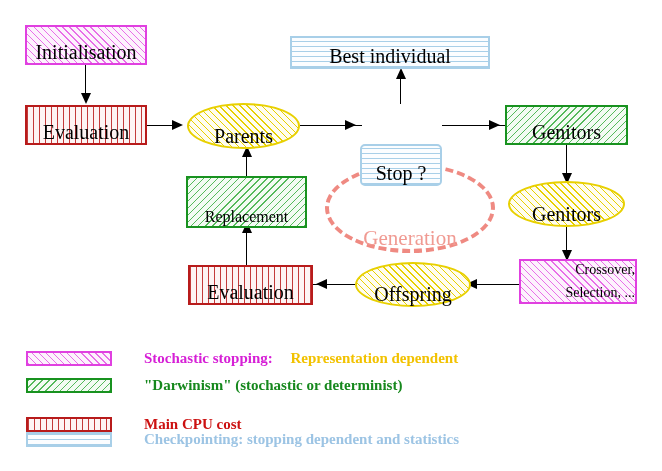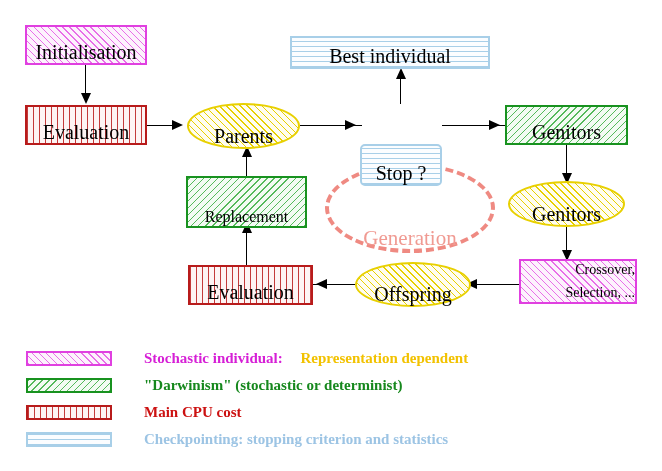--- a/index.html
+++ b/index.html
@@ -219,41 +219,41 @@
 
   <div class="node ellipse-dashed" style="left:325px; top:163px; width:170px; height:90px; font-size:21px; z-index:1;">
     <span>Generation</span>
   </div>
 
   <div id="legend">
 
     <div class="legend-row" style="top:10px;">
       <div class="swatch box-magenta"></div>
       <div class="legend-text">
-        <span class="seg1" style="color:#d61fd6;">Stochastic individual:</span>
+        <span class="seg1" style="color:#d61fd6;">Stochastic stopping:</span>
         <span class="seg2" style="color:#f2c200;">Representation dependent</span>
       </div>
     </div>
 
     <div class="legend-row" style="top:37px;">
       <div class="swatch box-green"></div>
       <div class="legend-text">
         <span class="seg1" style="color:#16881d;">"Darwinism" (stochastic or determinist)</span>
       </div>
     </div>
 
-    <div class="legend-row" style="top:64px;">
+    <div class="legend-row" style="top:76px;">
       <div class="swatch box-red"></div>
       <div class="legend-text">
         <span class="seg1" style="color:#cc1111;">Main CPU cost</span>
       </div>
     </div>
 
     <div class="legend-row" style="top:91px;">
       <div class="swatch box-blue"></div>
       <div class="legend-text">
-        <span class="seg1" style="color:#9cc4e4;">Checkpointing: stopping criterion and statistics</span>
+        <span class="seg1" style="color:#9cc4e4;">Checkpointing: stopping dependent and statistics</span>
       </div>
     </div>
 
   </div>
 
 </div>
 
 </body></html>

